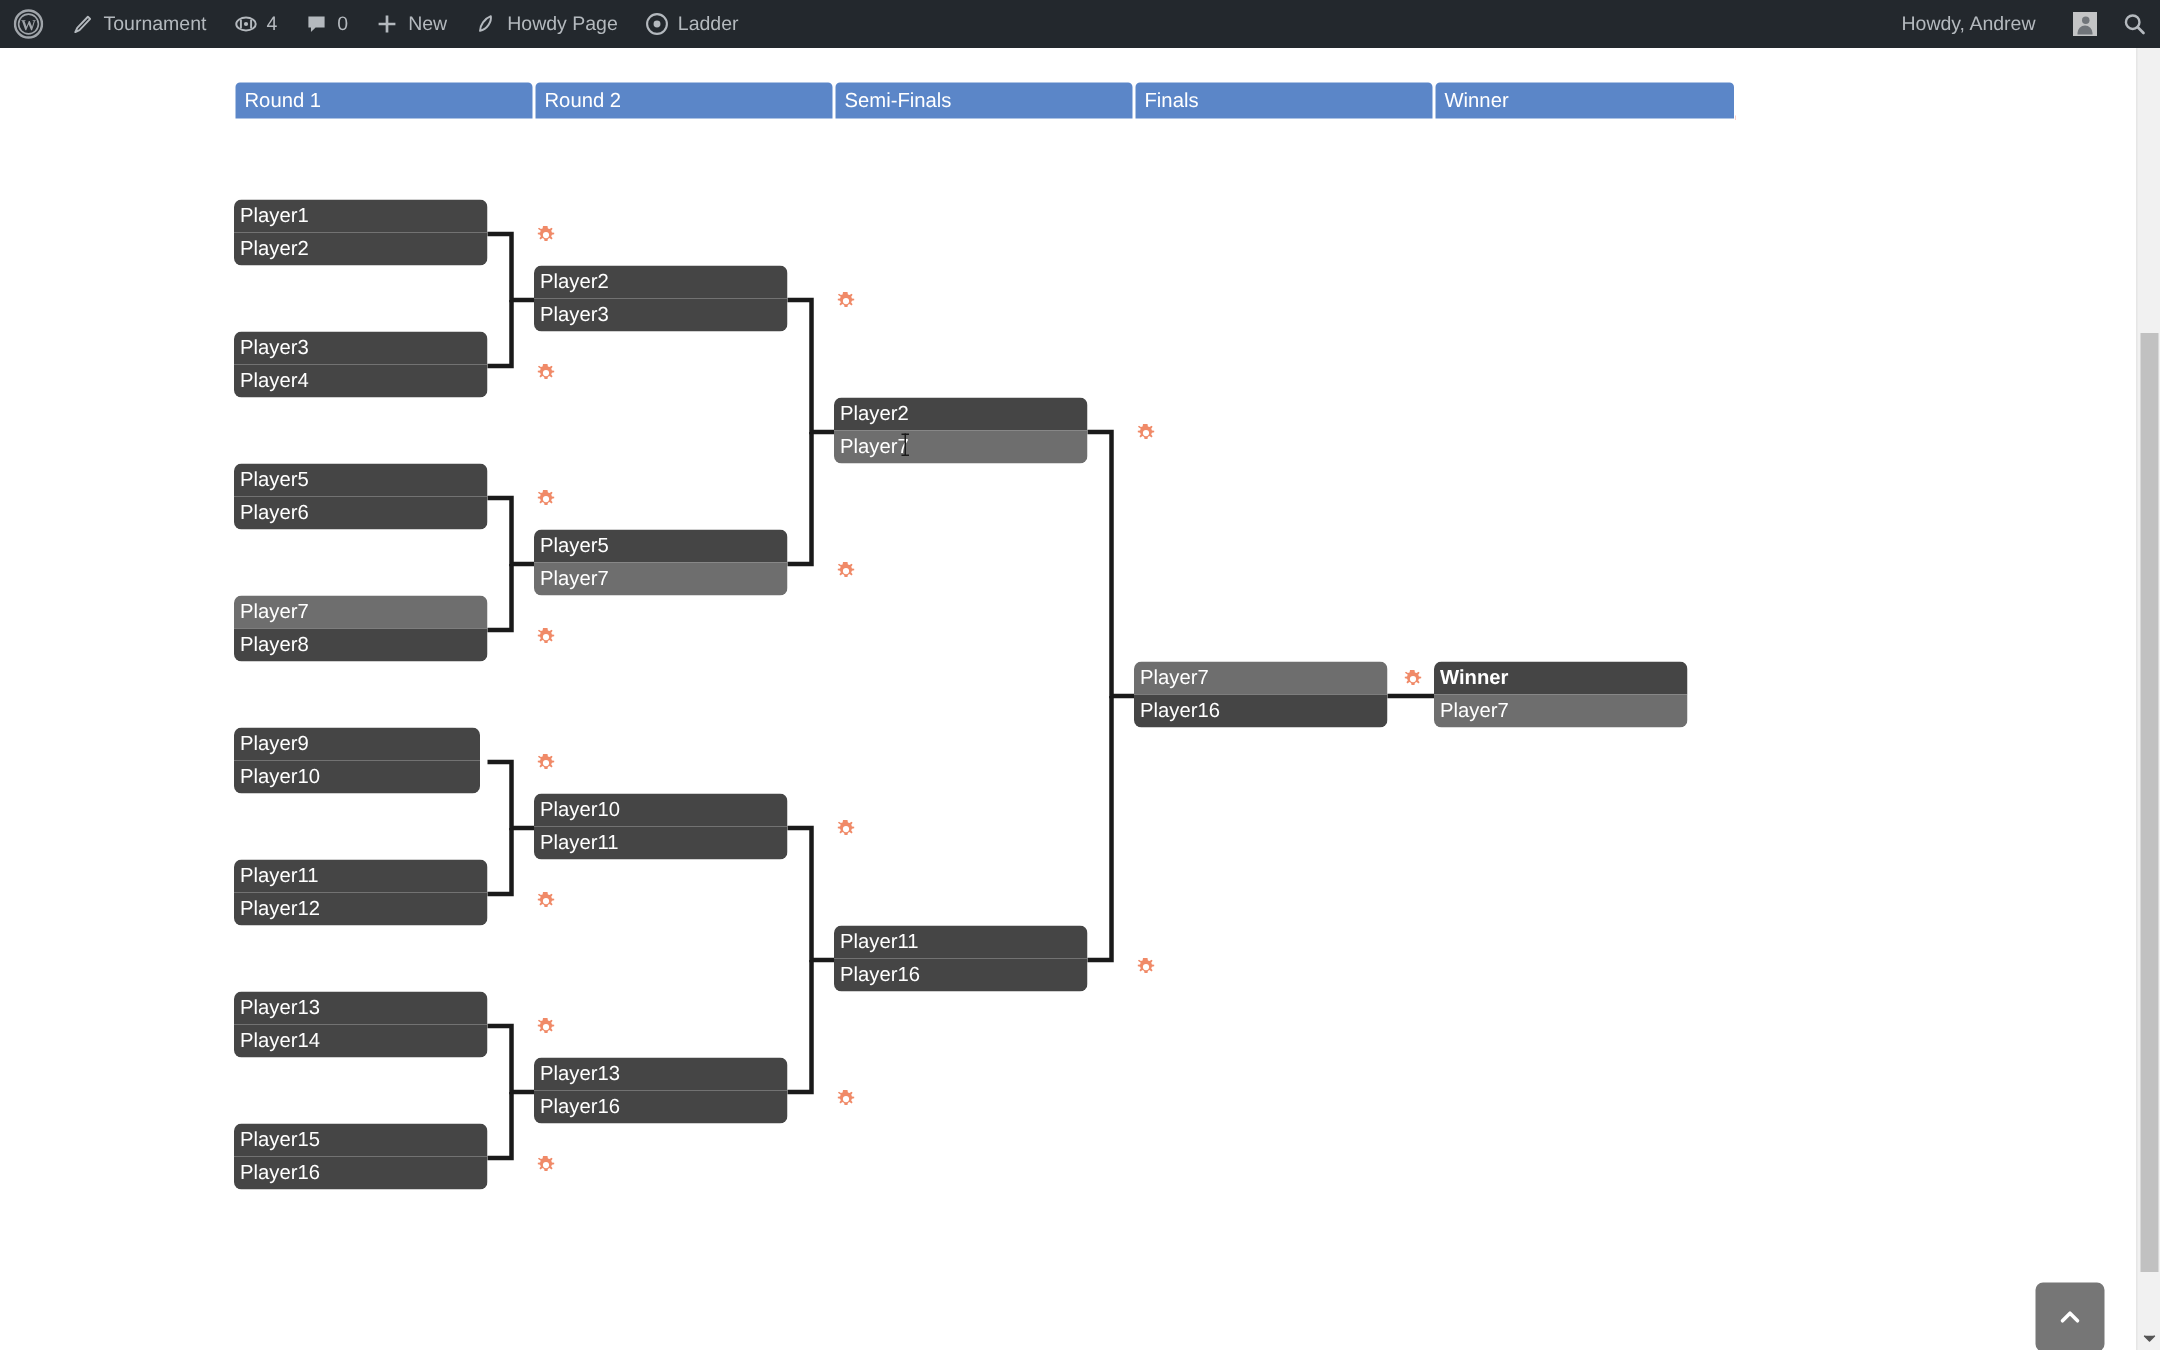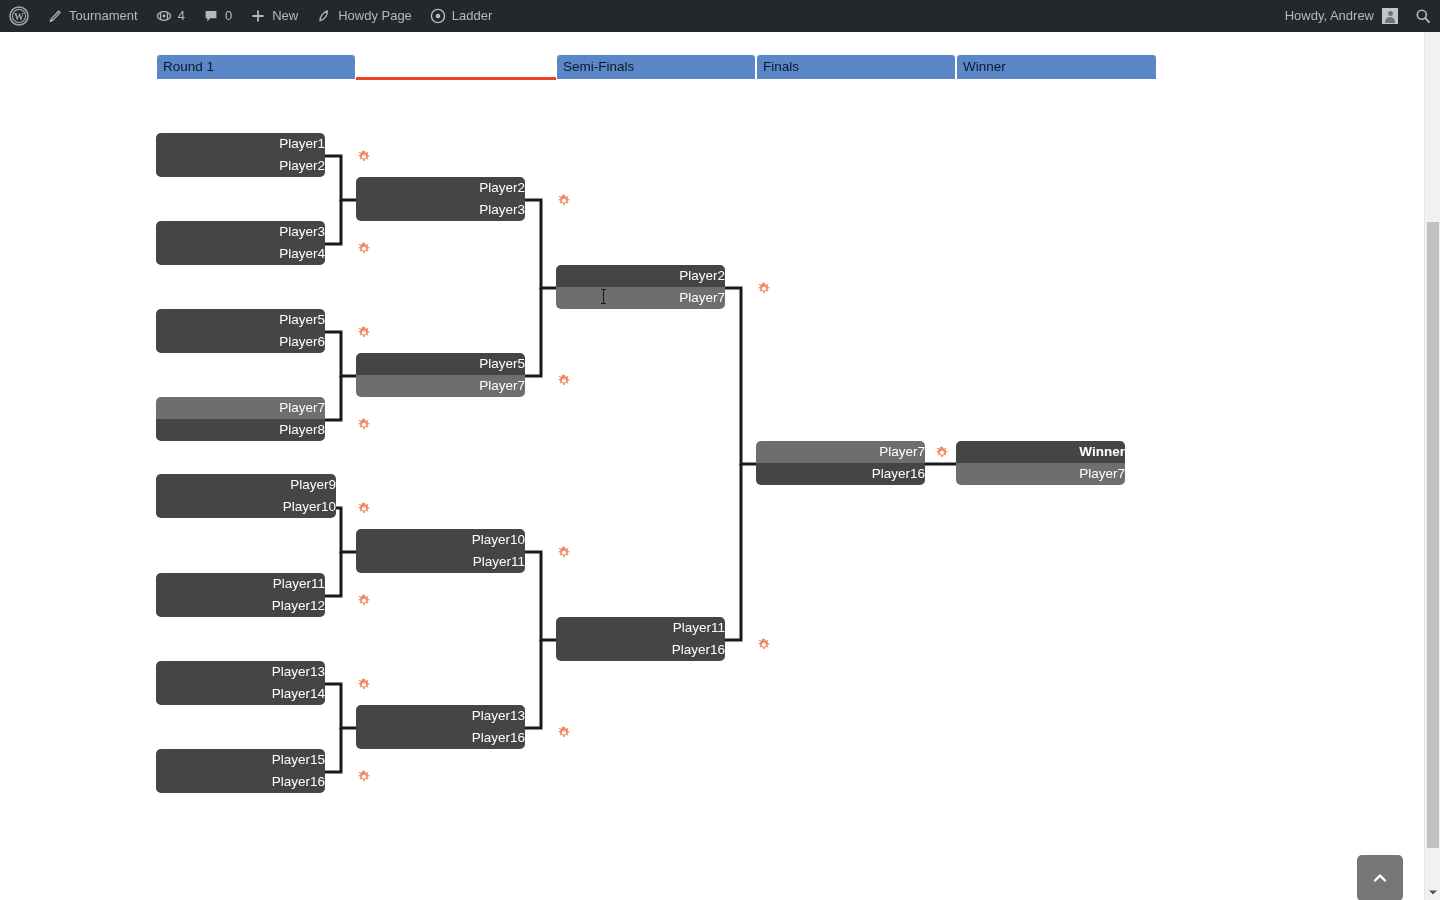--- a/index.html
+++ b/index.html
@@ -22,21 +22,21 @@
   }
   .ab-item {
     display: flex; align-items: center;
     height: 32px; padding: 0 9px;
     gap: 6px; cursor: pointer; white-space: nowrap;
     color: #b4b9be;
   }
   .ab-label { line-height: 32px; }
   .ab-spacer { flex: 1 1 auto; }
   .ab-right { display: flex; align-items: center; height: 32px; }
-  .ab-howdy { display: flex; align-items: center; gap: 8px; padding: 0 8px; cursor: pointer; }
+  .ab-howdy { display: flex; align-items: center; gap: 25px; padding: 0 8px; cursor: pointer; }
   .avatar-wrap { position: relative; width: 16px; height: 16px; background: #c3c4c5; }
   .avatar-wrap .h { position: absolute; left: 5.5px; top: 3px; width: 5px; height: 5px; border-radius: 50%; background: #71757a; }
   .avatar-wrap .b { position: absolute; left: 3px; top: 9px; width: 10px; height: 6px; border-radius: 6px 6px 0 0; background: #71757a; }
   .ico { display: inline-block; line-height: 0; }
   .ico svg { display: block; }
 
   
   #content {
     position: absolute; top: 32px; left: 0;
     width: 1424px; height: 868px;
@@ -47,21 +47,21 @@
   #rounds {
     position: absolute; left: 156px; top: 22px;
     width: 1001px; height: 26px;
     border-bottom: 3px solid #f04124;
   }
   .round-tab {
     position: absolute; top: 0; height: 26px;
     background: #5b86c8;
     border: 1px solid #ffffff;
     border-radius: 4px 4px 0 0;
-    color: #0f172a;
+    color: #ffffff;
     font-size: 13.5px;
     line-height: 24px;
     padding-left: 6px;
     cursor: pointer;
     overflow: hidden; white-space: nowrap;
   }
 
   
   #bracket { position: absolute; left: 0; top: 0; width: 1424px; height: 868px; }
   #lines { position: absolute; left: 0; top: 0; width: 1424px; height: 868px; pointer-events: none; }
@@ -73,21 +73,20 @@
     font-size: 13.5px;
     color: #ffffff;
     cursor: pointer;
   }
   .slot {
     height: 22px; line-height: 22px;
     padding-left: 4px;
     background: #454545;
     white-space: nowrap; overflow: hidden;
     cursor: pointer;
-    text-align: right;
   }
   .slot.hl { background: #6e6e6e; }
   .slot.bold { font-weight: bold; }
 
   .gear {
     position: absolute;
     width: 16px; height: 16px;
     cursor: pointer;
     line-height: 0;
   }
@@ -226,20 +225,21 @@
         </svg>
       </span>
     </div>
   </div>
 </div>
 
 <div id="content">
 
   <div id="rounds">
       <div class="round-tab" style="left: 0px; width: 200px;"><span>Round 1</span></div>
+      <div class="round-tab" style="left: 200px; width: 200px;"><span>Round 2</span></div>
       <div class="round-tab" style="left: 600px; width: 200px;"><span>Finals</span></div>
       <div class="round-tab" style="left: 400px; width: 200px;"><span>Semi-Finals</span></div>
       <div class="round-tab" style="left: 800px; width: 201px;"><span>Winner</span></div>
     </div>
 
   <div id="bracket">
     <svg id="lines" viewBox="0 0 1424 868">
         <path d="M 325 124 H 341 V 168 H 356" fill="none" stroke="#1a1a1a" stroke-width="3"></path>
         <path d="M 325 212 H 341 V 168" fill="none" stroke="#1a1a1a" stroke-width="3"></path>
         <path d="M 325 300 H 341 V 344 H 356" fill="none" stroke="#1a1a1a" stroke-width="3"></path>
@@ -265,21 +265,21 @@
         <div class="slot">Player4</div>
       </div>
       <div class="match" style="left: 156px; top: 277px; width: 169px;">
         <div class="slot">Player5</div>
         <div class="slot">Player6</div>
       </div>
       <div class="match" style="left: 156px; top: 365px; width: 169px;">
         <div class="slot hl">Player7</div>
         <div class="slot">Player8</div>
       </div>
-      <div class="match" style="left: 156px; top: 442px; width: 180px;">
+      <div class="match" style="left: 156px; top: 453px; width: 164px;">
         <div class="slot">Player9</div>
         <div class="slot">Player10</div>
       </div>
       <div class="match" style="left: 156px; top: 541px; width: 169px;">
         <div class="slot">Player11</div>
         <div class="slot">Player12</div>
       </div>
       <div class="match" style="left: 156px; top: 629px; width: 169px;">
         <div class="slot">Player13</div>
         <div class="slot">Player14</div>

